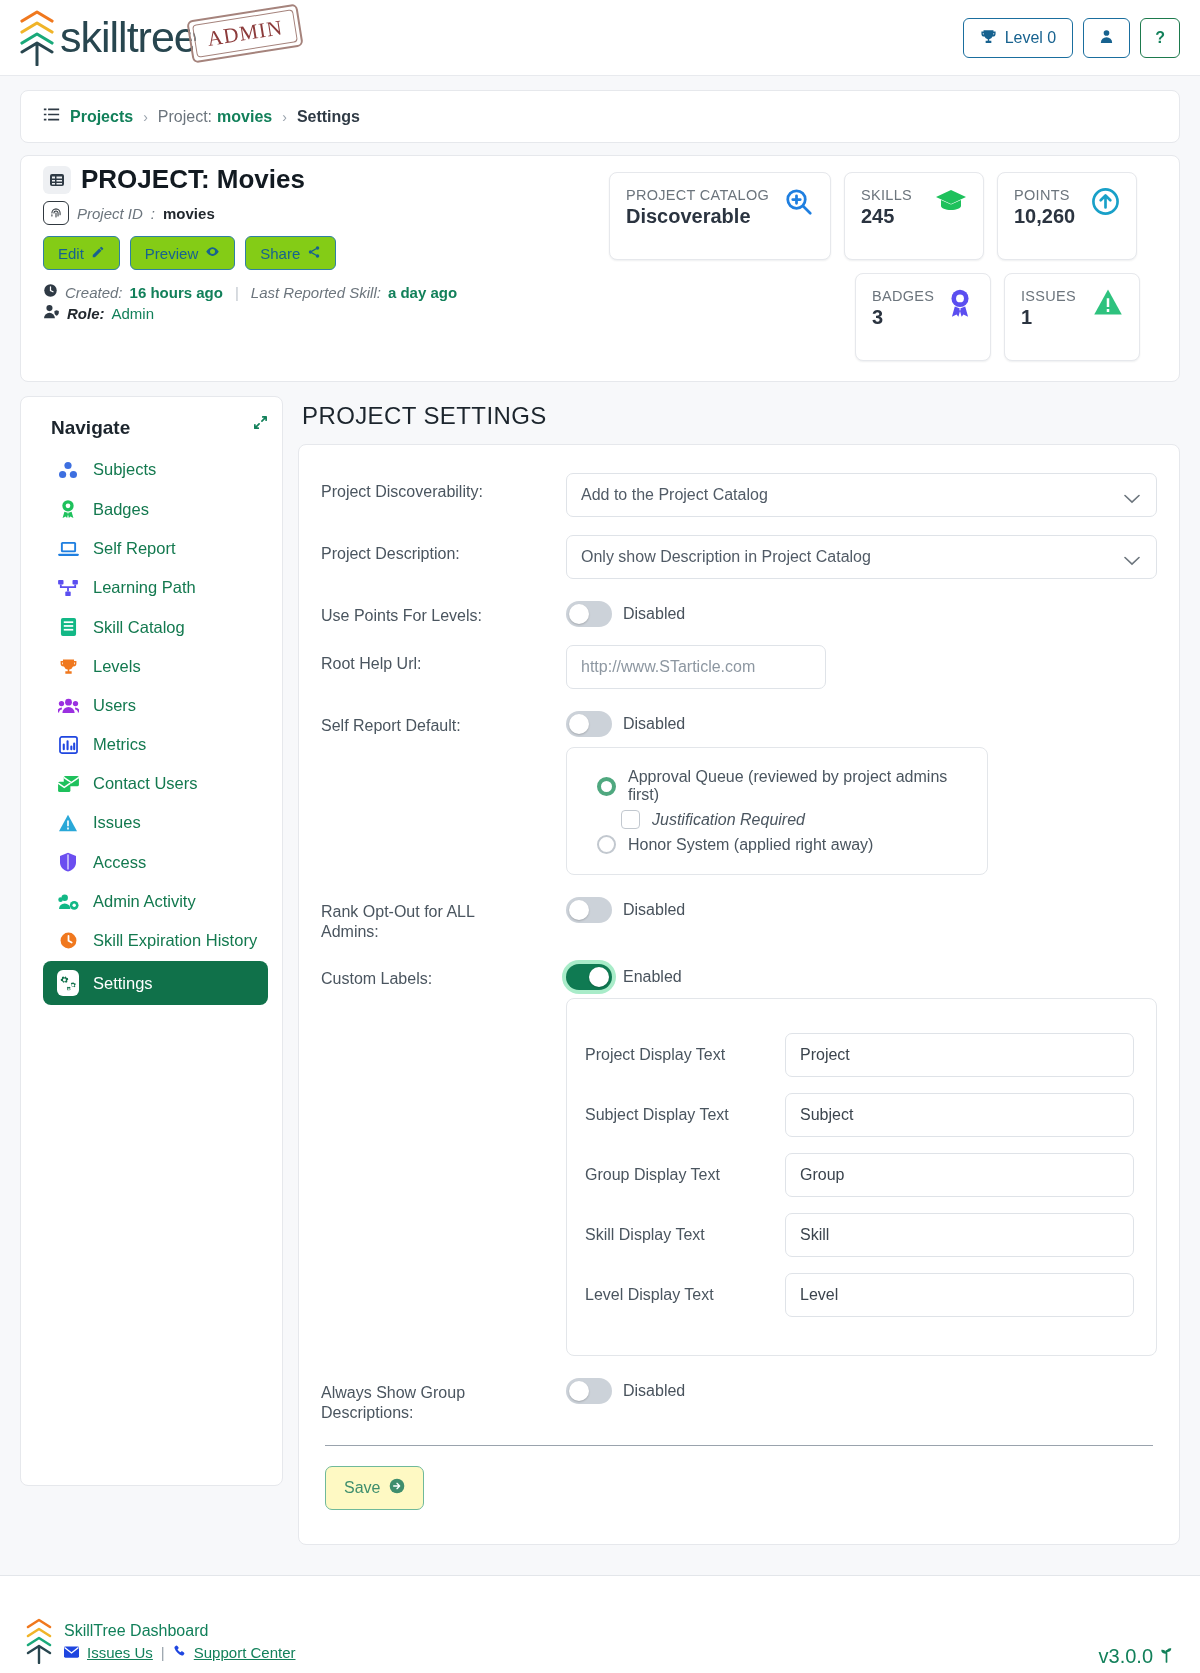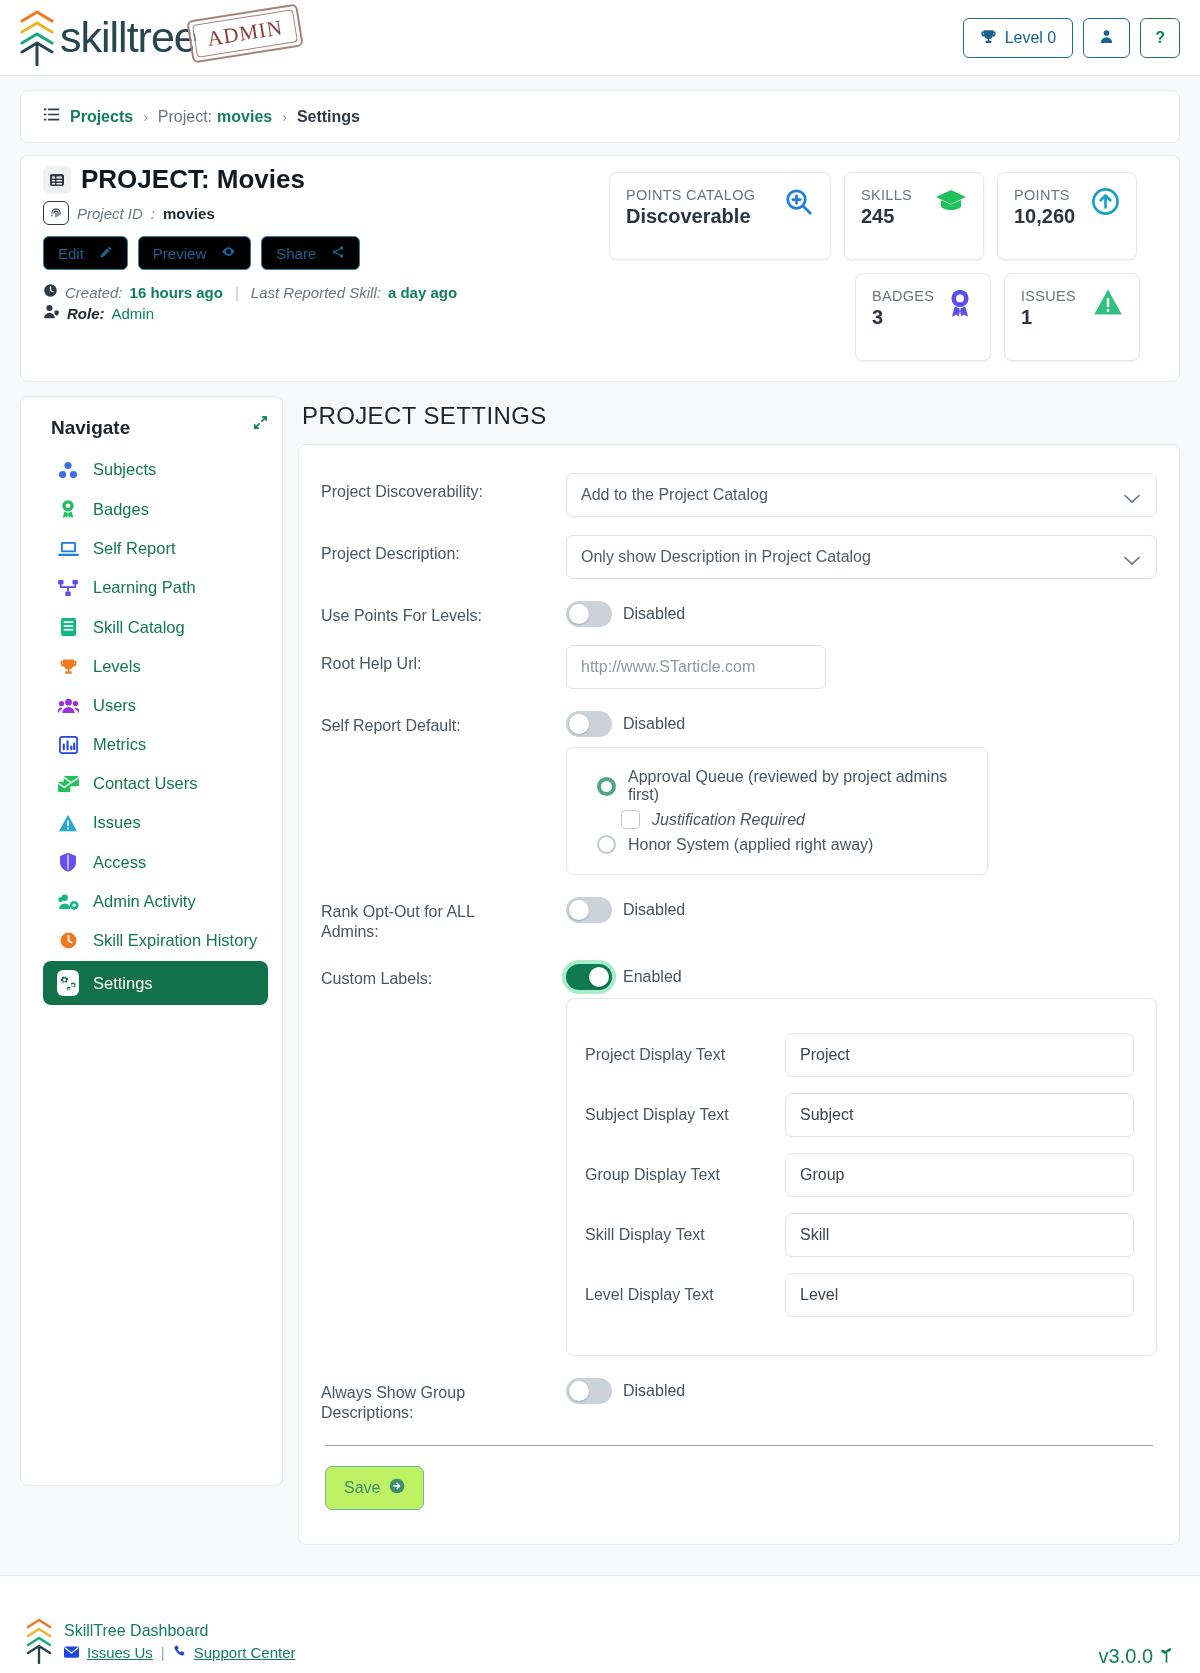--- a/index.html
+++ b/index.html
@@ -68,22 +68,22 @@
     display:flex; align-items:center; justify-content:center;
   }
   .proj-title h1 { font-size:26px; margin:0; font-weight:bold; color:#121a21; }
   .proj-id { display:flex; align-items:center; gap:8px; margin-top:6px; font-size:15px; }
   .proj-id .fp { width:26px; height:24px; border:1px solid #30383f; border-radius:6px;
     display:flex; align-items:center; justify-content:center; }
   .proj-id .lbl { color:#6c757d; font-style:italic; }
   .proj-id .val { font-weight:bold; color:#22282e; }
   .btnrow { display:flex; gap:10px; margin-top:11px; }
   .obtn {
-    border:1px solid #2f7fa3; color:#17628f; background:#000000; border-radius:6px;
-    font-size:15px; padding:7px 14px; display:flex; align-items:center; gap:15px;
+    border:1px solid #2f7fa3; color:#17628f; background:#84cc16; border-radius:6px;
+    font-size:15px; padding:7px 14px; display:flex; align-items:center; gap:7px;
     cursor:pointer;
   }
   .metarow { margin-top:13px; font-size:15px; display:flex; align-items:center; gap:7px; }
   .metarow .mlab { color:#6c757d; font-style:italic; }
   .metarow .mval { color:#12805a; font-weight:bold; }
   .metarow .divider { color:#c2c8cf; margin:0 5px; }
   .rolerow { margin-top:3px; font-size:15px; display:flex; align-items:center; gap:7px; }
   .rolerow .mlab { color:#22282e; font-style:italic; font-weight:bold; }
   .rolerow .mval { color:#12805a; }
 
@@ -185,21 +185,21 @@
   }
   .lrow { display:flex; align-items:center; margin-bottom:16px; }
   .lrow .llab { width:200px; font-size:16px; color:#4a555f; }
   .lrow .lin {
     flex:1 1 auto; height:44px; border:1px solid #dfe3e8; border-radius:7px;
     font-size:16px; color:#3b444d; padding:0 14px; display:flex; align-items:center;
     background:#fff;
   }
   hr.div { border:0; border-top:1px solid #9aa3ad; margin:22px 4px 20px 4px; }
   .savebtn {
-    border:1px solid #6fb99a; color:#3f8e6d; background:#bef264; border-radius:7px;
+    border:1px solid #6fb99a; color:#3f8e6d; background:#fef9c3; border-radius:7px;
     font-size:16px; padding:11px 18px; display:inline-flex; align-items:center; gap:9px;
     cursor:pointer;
   }
 
   
   .footer {
     border-top:1px solid #e3e6ea; margin-top:30px; background:#fff;
     padding:20px 26px 26px 26px; display:flex; align-items:center;
     position:relative; height:137px;
   }
@@ -361,21 +361,21 @@
             </svg>
         </span>
         <span class="mlab">Role:</span>
         <span class="mval">Admin</span>
       </div>
     </div>
 
     <div class="stats">
       <div class="stat catalog">
         <div class="sc-text">
-          <span class="sc-lab">POINTS CATALOG</span>
+          <span class="sc-lab">PROJECT CATALOG</span>
           <span class="sc-val">Discoverable</span>
         </div>
         <span class="sc-ico">
           <svg width="30" height="30" viewBox="0 0 24 24" fill="none" stroke="#1f7fe0" stroke-width="2.2">
               <circle cx="10" cy="10" r="7"></circle>
               <path d="M10 7v6M7 10h6" stroke-linecap="round"></path>
               <path d="M15.2 15.2L21 21" stroke-linecap="round"></path>
             </svg>
         </span>
       </div>

